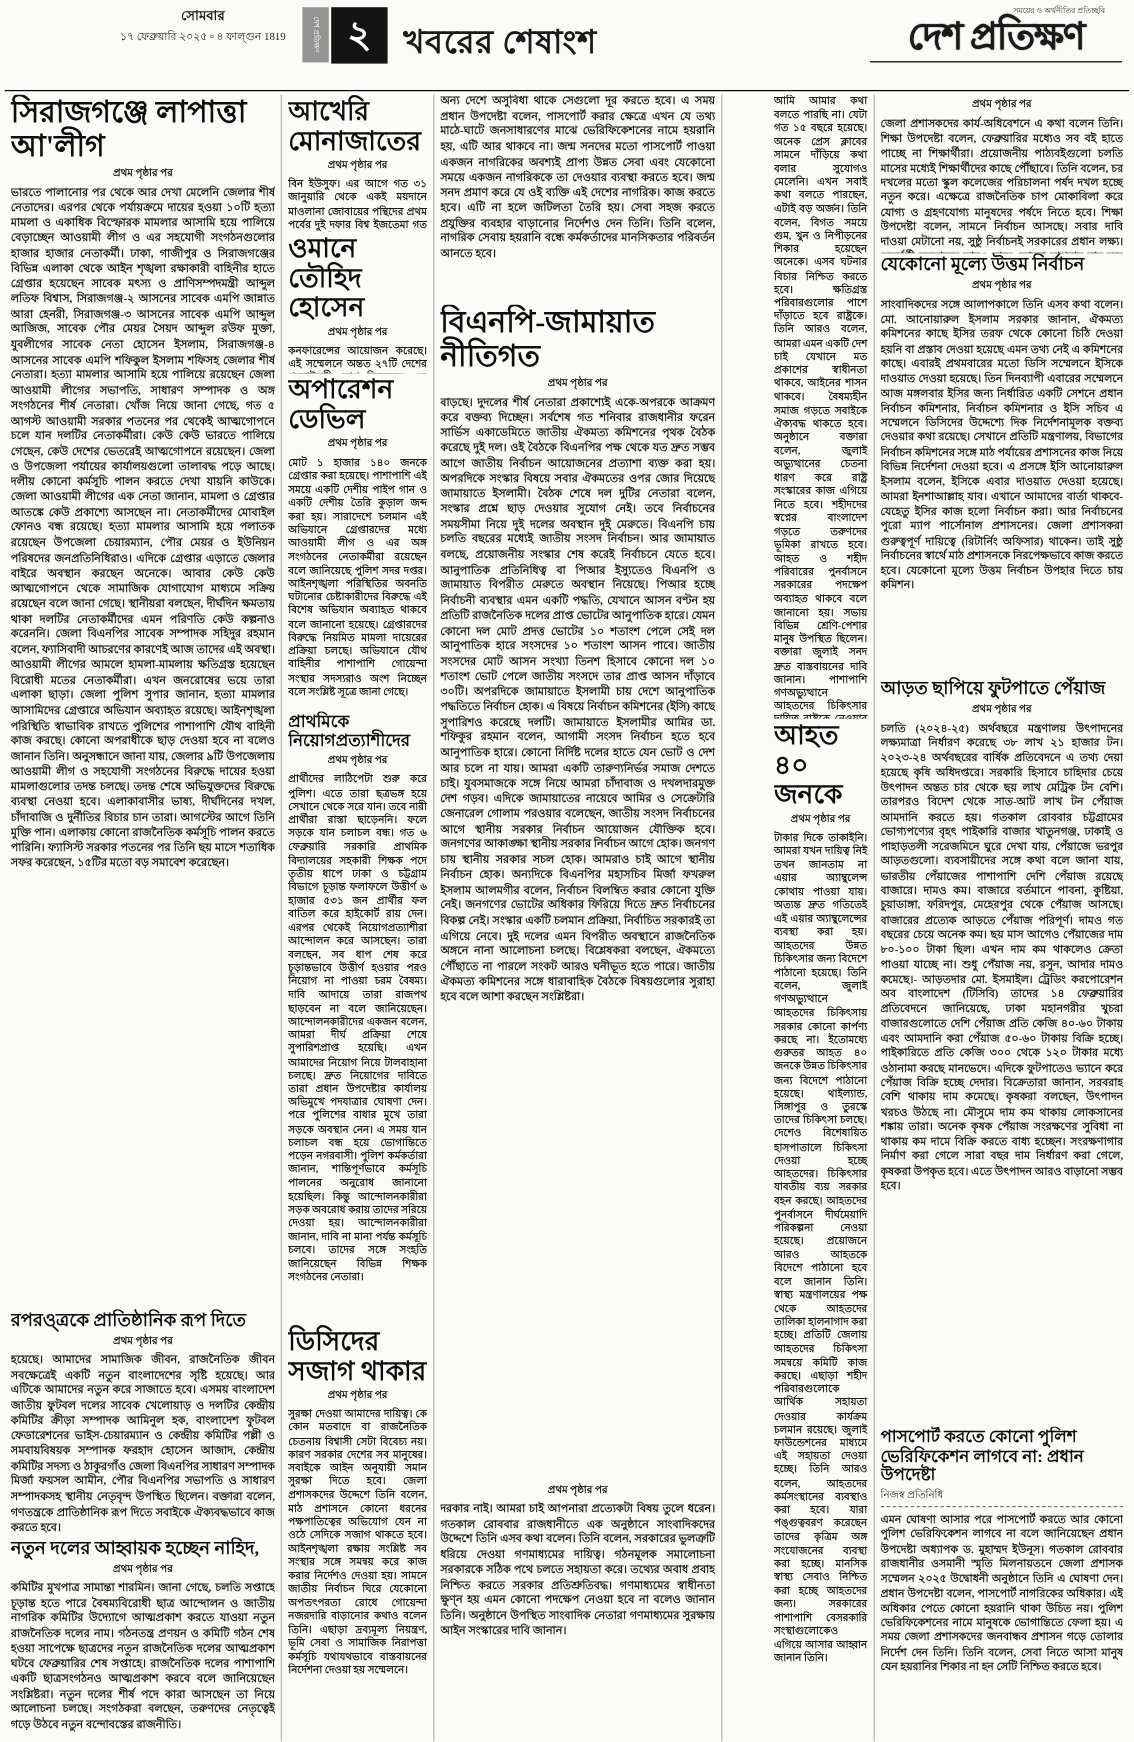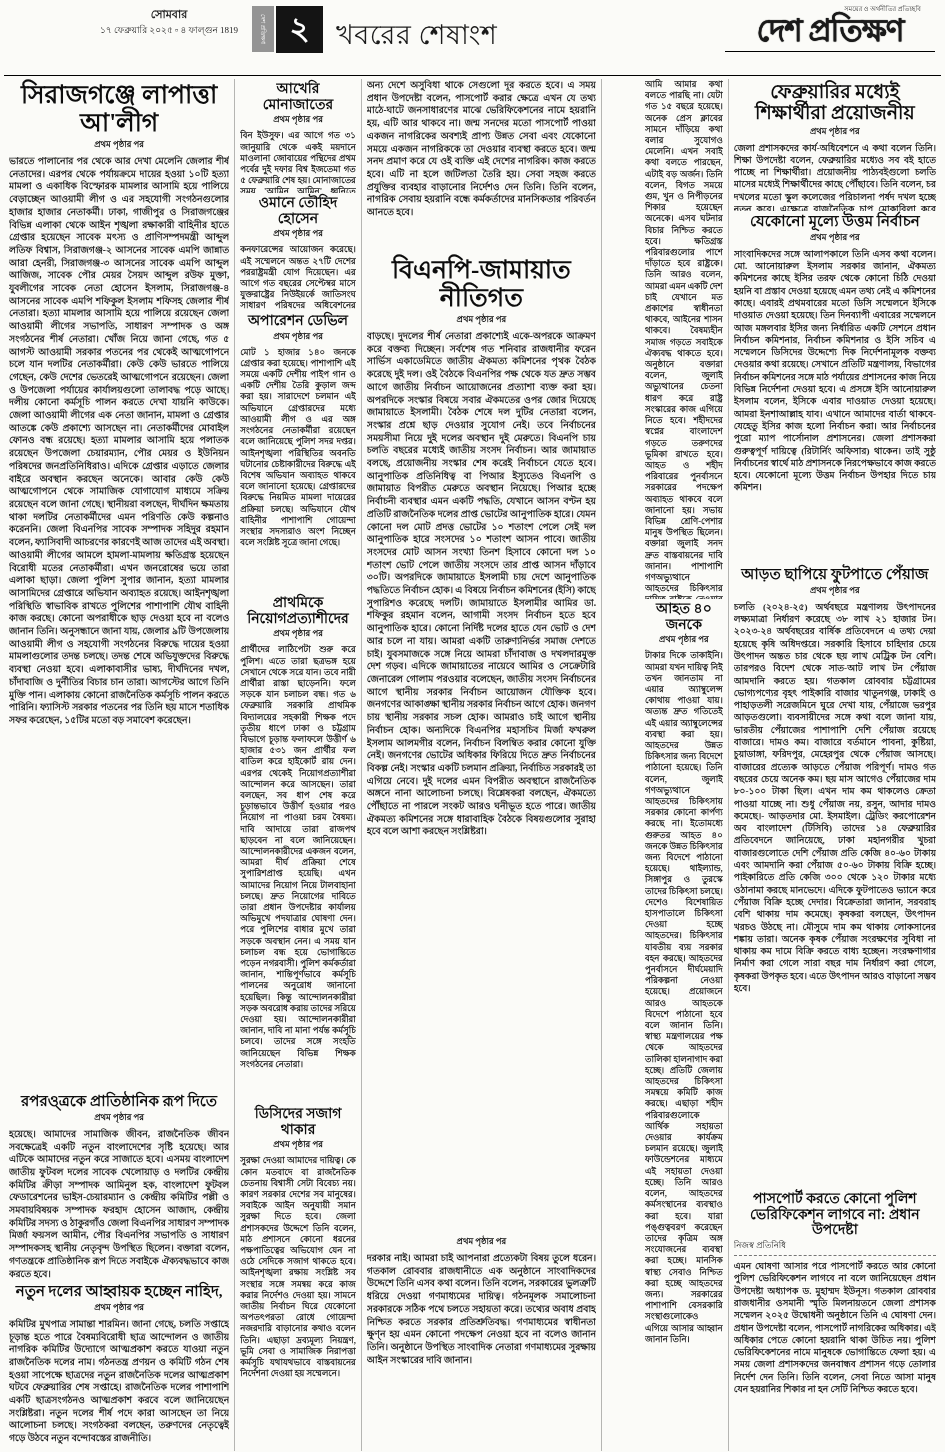--- a/index.html
+++ b/index.html
@@ -28,46 +28,46 @@
     background:#949494;color:#fff;display:flex;align-items:center;justify-content:center;
     writing-mode:vertical-rl;font-size:6px;overflow:hidden;
   }
   .mh-pagebox{
     position:absolute;left:272px;top:6px;width:47px;height:47px;
     background:#141414;color:#fff;display:flex;align-items:center;justify-content:center;
     font-size:31px;font-weight:bold;font-family:"Liberation Serif",serif;
   }
   .mh-section{
     position:absolute;left:332px;top:14px;
-    font-size:27px;font-weight:normal;letter-spacing:.5px;
+    font-size:27px;font-weight:bold;letter-spacing:.5px;
   }
   .mh-right{position:absolute;right:6px;top:4px;text-align:center;width:210px;}
   .mh-tagline{font-size:6.5px;color:#333;text-align:right;padding-right:14px;}
   .mh-logo{
     font-size:31px;font-weight:900;line-height:1.05;letter-spacing:-1px;
     text-shadow:0 0 1px #000;
   }
   .mh-logo-rule{border-top:1.5px solid #000;margin-top:3px;}
   
   .cols{display:flex;height:1372px;padding-top:3px;}
   .col{box-sizing:border-box;padding:0 5px;overflow:hidden;}
   .col+.col{border-left:1px solid #b5b5b2;}
   .c1{width:231px;}
   .c2{width:127px;}
   .c3{width:241px;}
   .c4{width:127px;padding-left:43px;}
   .c5{width:214px;border-left:1px solid #b5b5b2;}
   .art{overflow:hidden;box-sizing:border-box;}
   .hl{
-    margin:2px 0 0;text-align:center;font-weight:bold;color:#0d0d0d;
+    margin:2px 0 0;font-weight:bold;color:#0d0d0d;
     line-height:1.12;font-family:"Liberation Serif",serif;
   }
   .h-xl{font-size:25px;}
   .h-lg{font-size:15px;}
-  .h-md{font-size:14px;}
+  .h-md{font-size:22px;}
   .h-sm{font-size:14px;}
   .cont{
     text-align:center;font-size:8.5px;font-weight:bold;color:#111;
     margin:1px 0 3px;
   }
   .byline{font-size:8.5px;margin:1px 0 2px;color:#222;}
   .rule-dashed{border:none;border-top:1px dashed #777;margin:2px 0 4px;}
   .body{
     margin:0;text-align:justify;color:#1c1c1c;
     font-size:9.3px;line-height:12.7px;font-weight:bold;
@@ -164,21 +164,20 @@
       </article>
       <article class="art" style="height:850px">
         <h2 class="hl h-md">আহত ৪০ জনকে</h2>
         <div class="cont">প্রথম পৃষ্ঠার পর</div>
         <p class="body">টাকার দিকে তাকাইনি। আমরা যখন দায়িত্ব নিই তখন জানতাম না এয়ার অ্যাম্বুলেন্স কোথায় পাওয়া যায়। অত্যন্ত দ্রুত গতিতেই এই এয়ার অ্যাম্বুলেন্সের ব্যবস্থা করা হয়। আহতদের উন্নত চিকিৎসার জন্য বিদেশে পাঠানো হয়েছে। তিনি বলেন, জুলাই গণঅভ্যুত্থানে আহতদের চিকিৎসায় সরকার কোনো কার্পণ্য করছে না। ইতোমধ্যে গুরুতর আহত ৪০ জনকে উন্নত চিকিৎসার জন্য বিদেশে পাঠানো হয়েছে। থাইল্যান্ড, সিঙ্গাপুর ও তুরস্কে তাদের চিকিৎসা চলছে। দেশেও বিশেষায়িত হাসপাতালে চিকিৎসা দেওয়া হচ্ছে আহতদের। চিকিৎসার যাবতীয় ব্যয় সরকার বহন করছে। আহতদের পুনর্বাসনে দীর্ঘমেয়াদি পরিকল্পনা নেওয়া হয়েছে। প্রয়োজনে আরও আহতকে বিদেশে পাঠানো হবে বলে জানান তিনি। স্বাস্থ্য মন্ত্রণালয়ের পক্ষ থেকে আহতদের তালিকা হালনাগাদ করা হচ্ছে। প্রতিটি জেলায় আহতদের চিকিৎসা সমন্বয়ে কমিটি কাজ করছে। এছাড়া শহীদ পরিবারগুলোকে আর্থিক সহায়তা দেওয়ার কার্যক্রম চলমান রয়েছে। জুলাই ফাউন্ডেশনের মাধ্যমে এই সহায়তা দেওয়া হচ্ছে। তিনি আরও বলেন, আহতদের কর্মসংস্থানের ব্যবস্থাও করা হবে। যারা পঙ্গুত্ববরণ করেছেন তাদের কৃত্রিম অঙ্গ সংযোজনের ব্যবস্থা করা হচ্ছে। মানসিক স্বাস্থ্য সেবাও নিশ্চিত করা হচ্ছে আহতদের জন্য। সরকারের পাশাপাশি বেসরকারি সংস্থাগুলোকেও এগিয়ে আসার আহ্বান জানান তিনি।</p>
       </article>
     </section>
 
     <section class="col c5">
       <article class="art" style="height:132px">
-        <h2 class="hl h-lg" style="font-size:19px">ফেব্রুয়ারির মধ্যেই শিক্ষার্থীরা প্রয়োজনীয়</h2>
         <div class="cont">প্রথম পৃষ্ঠার পর</div>
         <p class="body">জেলা প্রশাসকদের কার্য-অধিবেশনে এ কথা বলেন তিনি। শিক্ষা উপদেষ্টা বলেন, ফেব্রুয়ারির মধ্যেও সব বই হাতে পাচ্ছে না শিক্ষার্থীরা। প্রয়োজনীয় পাঠ্যবইগুলো চলতি মাসের মধ্যেই শিক্ষার্থীদের কাছে পৌঁছাবে। তিনি বলেন, চর দখলের মতো স্কুল কলেজের পরিচালনা পর্ষদ দখল হচ্ছে নতুন করে। এক্ষেত্রে রাজনৈতিক চাপ মোকাবিলা করে যোগ্য ও গ্রহণযোগ্য মানুষদের পর্ষদে নিতে হবে। শিক্ষা উপদেষ্টা বলেন, সামনে নির্বাচন আসছে। সবার দাবি দাওয়া মেটানো নয়, সুষ্ঠু নির্বাচনই সরকারের প্রধান লক্ষ্য। অন্তর্বর্তী সরকারের কারও নামে কোনো স্থাপনার নাম হবে না। আমরা এটা চাই না। এ ব্যাপারে কাজ করছি। বেসরকারি স্কুল শিক্ষকরা নানাভাবে বঞ্চিত উল্লেখ করে বলেন, তারা যেনো প্রাপ্য ভাতা পান সেদিকে খেয়াল রাখতে হবে।</p>
       </article>
       <article class="art" style="height:353px">
         <h2 class="hl h-lg">যেকোনো মূল্যে উত্তম নির্বাচন</h2>
         <div class="cont">প্রথম পৃষ্ঠার পর</div>
         <p class="body">সাংবাদিকদের সঙ্গে আলাপকালে তিনি এসব কথা বলেন। মো. আনোয়ারুল ইসলাম সরকার জানান, ঐকমত্য কমিশনের কাছে ইসির তরফ থেকে কোনো চিঠি দেওয়া হয়নি বা প্রস্তাব দেওয়া হয়েছে এমন তথ্য নেই এ কমিশনের কাছে। এবারই প্রথমবারের মতো ডিসি সম্মেলনে ইসিকে দাওয়াত দেওয়া হয়েছে। তিন দিনব্যাপী এবারের সম্মেলনে আজ মঙ্গলবার ইসির জন্য নির্ধারিত একটি সেশনে প্রধান নির্বাচন কমিশনার, নির্বাচন কমিশনার ও ইসি সচিব এ সম্মেলনে ডিসিদের উদ্দেশ্যে দিক নির্দেশনামূলক বক্তব্য দেওয়ার কথা রয়েছে। সেখানে প্রতিটি মন্ত্রণালয়, বিভাগের নির্বাচন কমিশনের সঙ্গে মাঠ পর্যায়ের প্রশাসনের কাজ নিয়ে বিভিন্ন নির্দেশনা দেওয়া হবে। এ প্রসঙ্গে ইসি আনোয়ারুল ইসলাম বলেন, ইসিকে এবার দাওয়াত দেওয়া হয়েছে। আমরা ইনশাআল্লাহ যাব। এখানে আমাদের বার্তা থাকবে- যেহেতু ইসির কাজ হলো নির্বাচন করা। আর নির্বাচনের পুরো ম্যাপ পার্সোনাল প্রশাসনের। জেলা প্রশাসকরা গুরুত্বপূর্ণ দায়িত্বে (রিটার্নিং অফিসার) থাকেন। তাই সুষ্ঠু নির্বাচনের স্বার্থে মাঠ প্রশাসনকে নিরপেক্ষভাবে কাজ করতে হবে। যেকোনো মূল্যে উত্তম নির্বাচন উপহার দিতে চায় কমিশন।</p>
       </article>
       <article class="art" style="height:625px">
         <h2 class="hl h-lg">আড়ত ছাপিয়ে ফুটপাতে পেঁয়াজ</h2>

